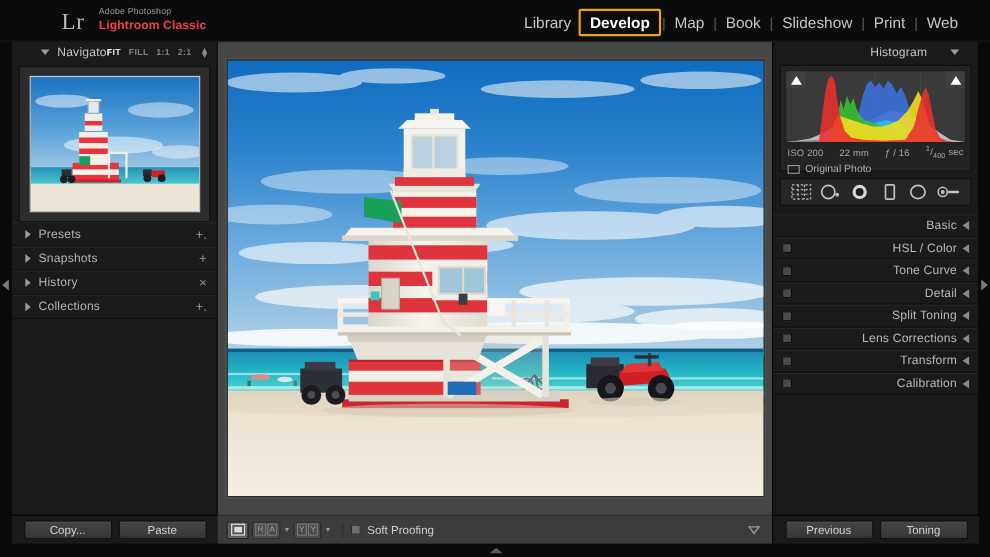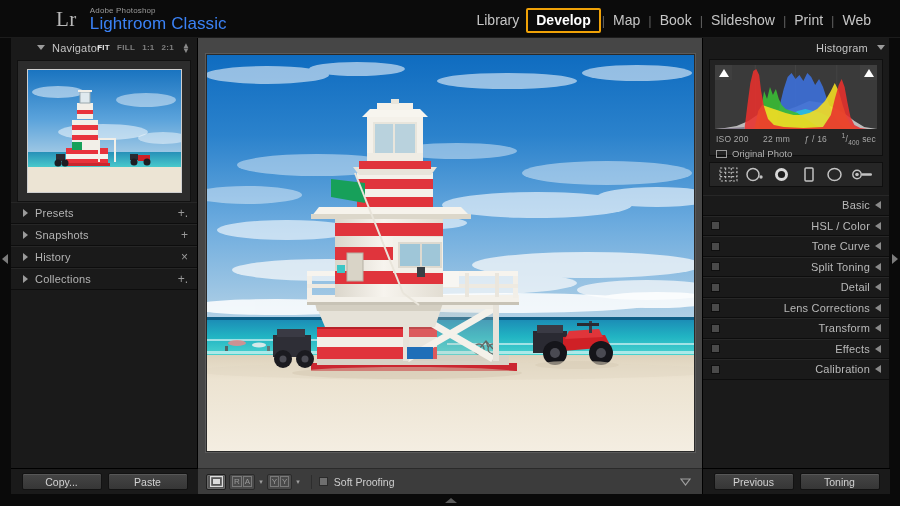--- a/index.html
+++ b/index.html
@@ -18,21 +18,21 @@
     border-bottom: 1px solid #1c1c1c;
   }
   #brand { position: absolute; left: 34px; top: 5px; display: flex; align-items: center; margin-left: 22px; }
   #lr-logo {
     font-family: "Liberation Serif", serif;
     font-size: 21px; color: #b9b9b9; letter-spacing: .5px;
     line-height: 26px; font-weight: 400;
   }
   #brand-text { margin-left: 13px; padding-top: 1px; }
   #brand-sup { font-size: 8px; color: #9a9a9a; letter-spacing: .15px; line-height: 9px; }
-  #brand-main { font-size: 17px; color: #3b82f6; line-height: 17px; font-weight: 400; letter-spacing: .1px; }
+  #brand-main { font-size: 11px; color: #ef4444; line-height: 17px; font-weight: 700; letter-spacing: .1px; }
 
   #modules { position: absolute; right: 22px; top: 9px; display: flex; align-items: center; height: 22px; }
   .mod {
     font-size: 14px; color: #c6c6c6; padding: 2px 7px; cursor: pointer;
     line-height: 17px; white-space: nowrap;
   }
   .mod.active {
     color: #fff; font-weight: bold;
     border: 2px solid #f0a207; border-radius: 2px;
     padding: 2px 8px; background: #0b0b0b;
@@ -133,21 +133,21 @@
     display: flex; align-items: center; justify-content: center; cursor: pointer;
   }
 
   
   #right-panel {
     position: absolute; right: 11px; top: 38px; width: 187px; height: 456px;
     background: #1a1a1a; border-left: 1px solid #000;
   }
   #hist-header {
     height: 19px; display: flex; align-items: center; justify-content: flex-end;
-    padding: 0 4px; gap: 9px;
+    padding: 0 17px; gap: 21px;
   }
   #hist-title { font-size: 11px; color: #c4c4c4; letter-spacing: .2px; }
 
   #hist-box { margin: 2px 6px 0 6px; height: 97px; background: #232323; border: 1px solid #0f0f0f; position: relative; }
   #hist-plot { position: absolute; left: 5px; top: 5px; right: 5px; height: 64px; background: #3a3a3a; }
   .clip-tri { position: absolute; width: 17px; height: 15px; background: #3f3f3f; display:flex; align-items:center; justify-content:center; }
   .clip-tri.l { left: 5px; top: 5px; }
   .clip-tri.r { right: 5px; top: 5px; }
   .ct-shape { width: 0; height: 0; border-left: 5px solid transparent; border-right: 5px solid transparent; border-bottom: 8px solid #fff; }
   #hist-exif {
@@ -655,41 +655,36 @@
           <div class="rsec-label">HSL / Color</div>
           <div class="rsec-arrow"></div>
         </div>
         <div class="rsec">
           <div class="rsec-sw"></div>
           <div class="rsec-label">Tone Curve</div>
           <div class="rsec-arrow"></div>
         </div>
         <div class="rsec">
           <div class="rsec-sw"></div>
+          <div class="rsec-label">Detail</div>
+          <div class="rsec-arrow"></div>
+        </div>
+        <div class="rsec">
+          <div class="rsec-sw"></div>
           <div class="rsec-label">Split Toning</div>
-          <div class="rsec-arrow"></div>
-        </div>
-        <div class="rsec">
-          <div class="rsec-sw"></div>
-          <div class="rsec-label">Detail</div>
           <div class="rsec-arrow"></div>
         </div>
         <div class="rsec">
           <div class="rsec-sw"></div>
           <div class="rsec-label">Lens Corrections</div>
           <div class="rsec-arrow"></div>
         </div>
         <div class="rsec">
           <div class="rsec-sw"></div>
           <div class="rsec-label">Transform</div>
-          <div class="rsec-arrow"></div>
-        </div>
-        <div class="rsec">
-          <div class="rsec-sw"></div>
-          <div class="rsec-label">Effects</div>
           <div class="rsec-arrow"></div>
         </div>
         <div class="rsec">
           <div class="rsec-sw"></div>
           <div class="rsec-label">Calibration</div>
           <div class="rsec-arrow"></div>
         </div>
       </div>
 
     <div id="right-bottom">

